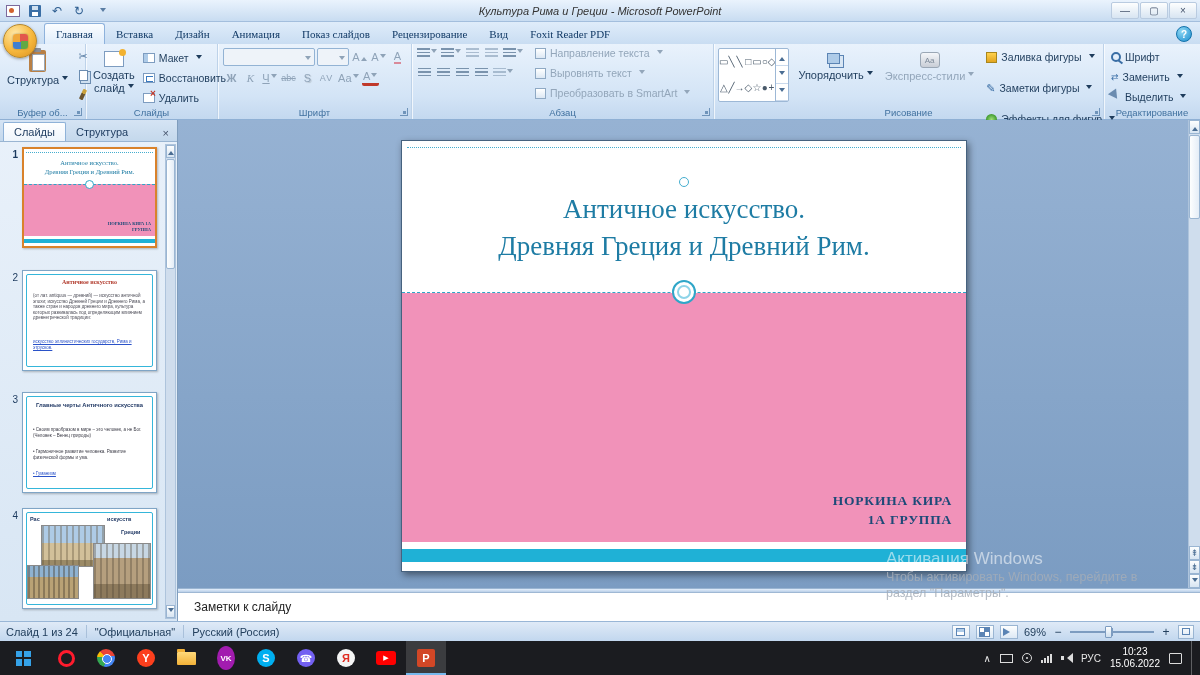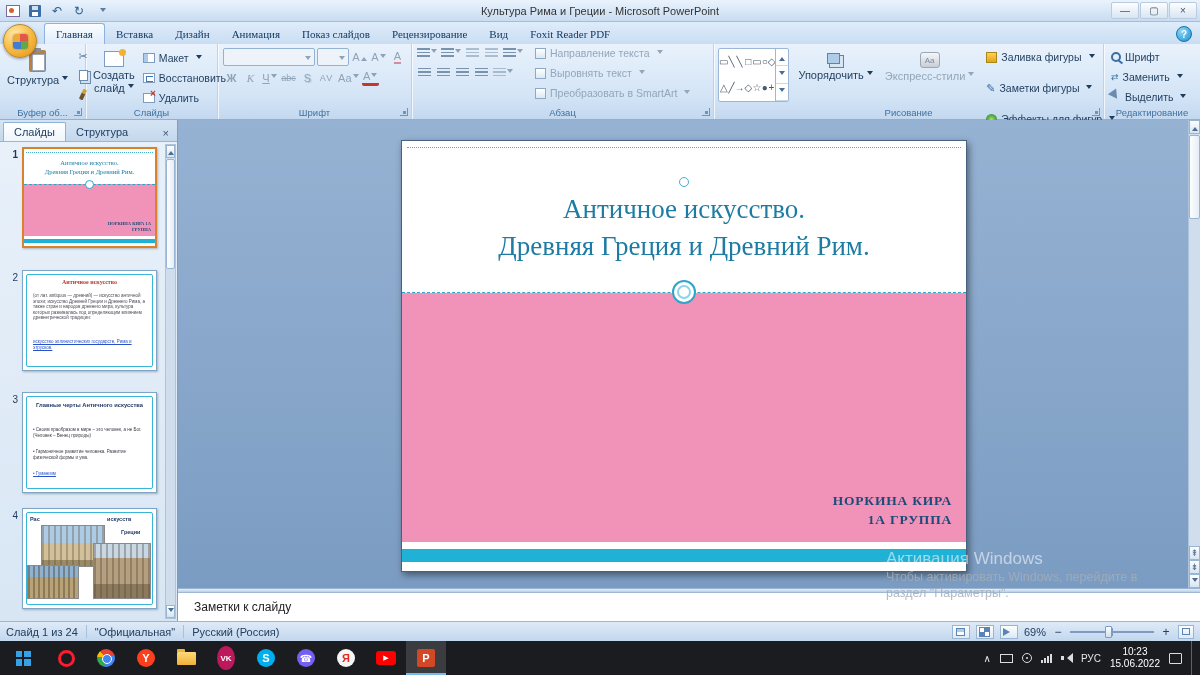--- a/index.html
+++ b/index.html
@@ -9,21 +9,21 @@
 
   
   .titlebar{position:absolute;top:0;left:0;right:0;height:22px;background:linear-gradient(#eaf3fd,#c8dcf1);border-bottom:1px solid #a3bedd;}
   .qat{position:absolute;left:4px;top:0;height:22px;display:flex;align-items:center;gap:4px;z-index:5;}
   .qbtn{min-width:18px;height:18px;display:flex;align-items:center;justify-content:center;font-size:12px;color:#2c5c8f;}
   .appico{width:14px;height:12px;background:#fff;border:1px solid #7c6a9c;position:relative;}
   .appico::after{content:"";position:absolute;left:2px;top:2px;width:5px;height:5px;background:#d2622e;border-radius:50%;}
   .floppy{width:12px;height:12px;background:#3a6ea5;border-radius:1px;position:relative;}
   .floppy::before{content:"";position:absolute;top:1px;left:3px;right:3px;height:4px;background:#cfe0f0;}
   .floppy::after{content:"";position:absolute;bottom:1px;left:3px;right:3px;height:4px;background:#fff;}
-  .title-text{position:absolute;left:0;right:0;top:0;height:26px;line-height:22px;text-align:center;font-size:11px;color:#333;}
+  .title-text{position:absolute;left:0;right:0;top:0;height:26px;line-height:22px;text-align:center;font-size:11px;color:#333;font-style:italic;}
   .winbtns{position:absolute;right:3px;top:2px;display:flex;z-index:6;}
   .wbtn{width:28px;height:17px;margin-left:1px;display:flex;align-items:center;justify-content:center;font-size:10px;color:#44536b;border:1px solid #b9cbe0;border-radius:2px;background:linear-gradient(#fdfefe,#d8e5f2);}
 
   
   .tabrow{position:absolute;top:22px;left:0;right:0;height:22px;background:linear-gradient(#dfecfa,#c9ddf2);display:flex;align-items:flex-end;padding-left:44px;}
   .orb{position:absolute;left:3px;top:24px;width:34px;height:34px;border-radius:50%;background:radial-gradient(circle at 35% 28%,#ffe9a8,#f6b73c 55%,#d98f1f);border:1px solid #b5882e;box-shadow:0 1px 3px rgba(0,0,0,.35);z-index:20;display:flex;align-items:center;justify-content:center;}
   .orbcore{width:15px;height:15px;border-radius:3px;background:conic-gradient(#e2574c 0 25%,#62a844 0 50%,#3f7fd1 0 75%,#f0a83a 0);box-shadow:0 0 2px rgba(0,0,0,.4);}
   .rtab{padding:4px 11px 4px;font-size:11px;color:#123a66;white-space:nowrap;font-family:Liberation Serif, serif;}
   .rtab.active{background:linear-gradient(#fbfdff,#e0edfb);border:1px solid #8eb2dc;border-bottom:none;border-radius:3px 3px 0 0;}
   .helpbtn{position:absolute;right:8px;top:26px;width:16px;height:16px;border-radius:50%;background:radial-gradient(circle at 35% 30%,#8fd8f4,#1e8fd0);color:#fff;font-size:10px;font-weight:bold;display:flex;align-items:center;justify-content:center;border:1px solid #1272ab;z-index:20;}
@@ -160,21 +160,21 @@
   .winlogo div{background:#35a2e8;}
   .tico{width:40px;height:34px;display:flex;align-items:center;justify-content:center;}
   .tico.active{background:rgba(255,255,255,.14);box-shadow:inset 0 -2px 0 #76b9ed;}
   .circ{border-radius:50%;display:flex;align-items:center;justify-content:center;}
   .op{width:17px;height:17px;border:3.5px solid #ff1b2d;border-radius:50%;}
   .chrome{width:18px;height:18px;background:conic-gradient(from -45deg,#ea4335 0 33%,#4285f4 33% 66%,#34a853 66% 90%,#fbbc05 90%);position:relative;}
   .chrome::after{content:"";position:absolute;left:5px;top:5px;width:8px;height:8px;background:#4285f4;border:1.5px solid #fff;border-radius:50%;}
   .ya{width:18px;height:18px;background:#fc3f1d;color:#fff;font-weight:bold;font-size:11px;}
   .folder{width:19px;height:13px;background:linear-gradient(#ffd97a,#f2b138);border-radius:1px;position:relative;}
   .folder::before{content:"";position:absolute;top:-3px;left:0;width:8px;height:3px;background:#f2b138;border-radius:1px 1px 0 0;}
-  .vk{width:18px;height:24px;background:#be185d;color:#fff;font-weight:bold;font-size:8px;}
+  .vk{width:18px;height:24px;background:#a21caf;color:#fff;font-weight:bold;font-size:8px;}
   .skype{width:18px;height:18px;background:#00aff0;color:#fff;font-weight:bold;font-size:11px;}
   .viber{width:18px;height:18px;background:#7360f2;color:#fff;font-size:10px;}
   .yab{width:18px;height:18px;background:#f5f5f5;color:#e02b20;font-weight:bold;font-size:11px;}
   .yt{width:20px;height:14px;background:#f00;border-radius:3px;color:#fff;font-size:7px;display:flex;align-items:center;justify-content:center;}
   .ppt{width:18px;height:18px;background:#d24726;border-radius:2px;color:#fff;font-weight:bold;font-size:11px;display:flex;align-items:center;justify-content:center;}
   .tray{margin-left:auto;display:flex;align-items:center;gap:9px;padding-right:4px;color:#e8e8e8;}
   .trtxt{font-size:10px;color:#e8e8e8;}
   .mon{width:13px;height:9px;border:1px solid #dcdcdc;}
   .oval{width:10px;height:10px;border:1px solid #dcdcdc;border-radius:50%;position:relative;}
   .oval::after{content:"";position:absolute;left:3px;top:3px;width:2px;height:2px;background:#dcdcdc;border-radius:50%;}

